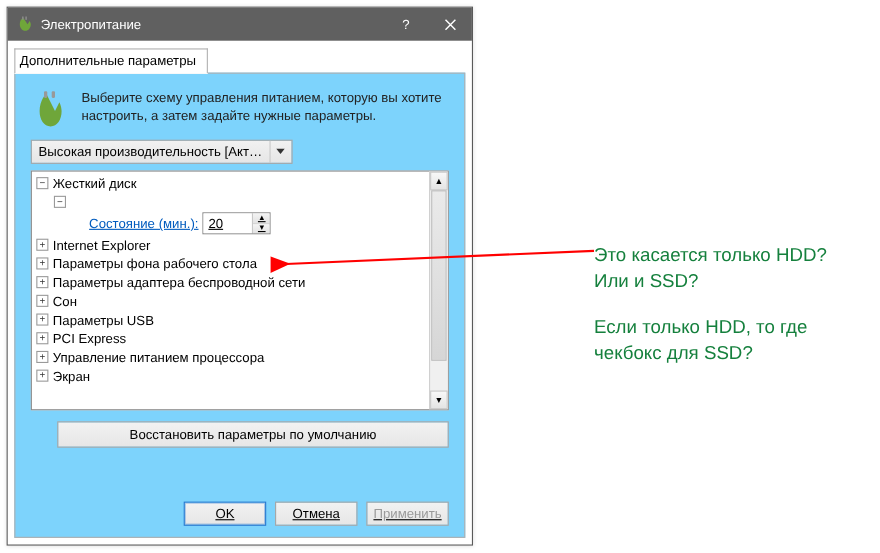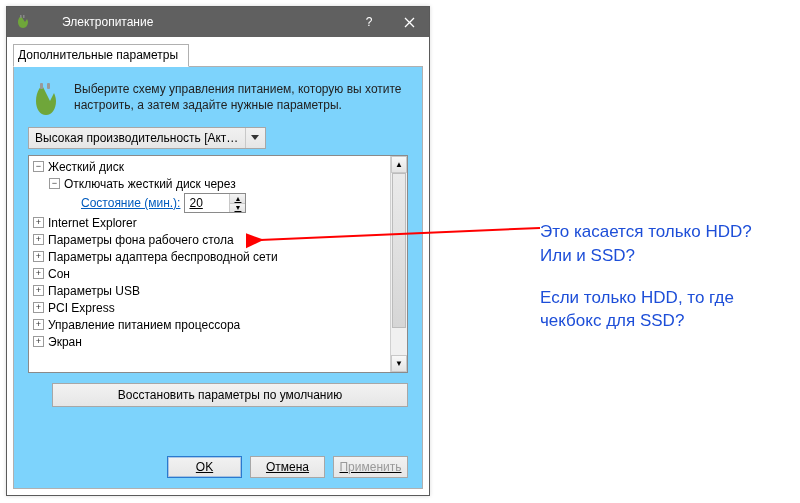--- a/index.html
+++ b/index.html
@@ -29,21 +29,21 @@
   .titlebar {
     height: 30px;
     background: #606060;
     color: #fff;
     display: flex;
     align-items: center;
     padding: 0 0 0 8px;
     font-size: 12px;
   }
   .titlebar .app-icon { width:16px; height:16px; margin-right:6px; display:flex; align-items:center; justify-content:center; }
-  .titlebar .title { flex: 1; margin-left: 25px; }
+  .titlebar .title { flex: 1; }
   .titlebar .ctrl { width: 40px; height: 30px; display:flex; align-items:center; justify-content:center; cursor:default; }
   .tabstrip {
     display: flex;
     align-items: flex-end;
     padding: 6px 6px 0 6px;
     height: 30px;
   }
   .tab {
     border: 1px solid #b0b0b0;
     border-bottom: 1px solid #fff;
@@ -135,21 +135,21 @@
     display:flex; align-items:center; justify-content:center;
     font-size:12px;
   }
   .btn.default { border:1px solid #2a79cf; box-shadow: inset 0 0 0 1px rgba(42,121,207,0.35); }
   .btn.disabled { color:#9a9a9a; }
 
   .annotation {
     position:absolute;
     left: 540px;
     top: 220px;
-    color:#1d4ed8;
+    color:#15803d;
     font-size:17px;
     line-height:1.4;
   }
   .annotation .blk { margin-bottom:18px; }
   .arrow-svg {
     position:absolute;
     left: 246px;
     top: 200px;
     width: 300px;
     height: 60px;
@@ -208,21 +208,20 @@
 
     <div class="tree-box">
       <div class="tree-scroll">
         <div class="tree-line">
           <span class="tree-toggle">−</span>
           <span>Жесткий диск</span>
         </div>
         <div class="tree-line">
           <span class="ind"></span>
           <span class="tree-toggle">−</span>
-          <span>Отключать жесткий диск через</span>
         </div>
         <div class="state-row">
           <span class="ind"></span>
             <span class="ind"></span>
             <span class="ind"></span>
           <span class="state-label">Состояние (мин.):</span>
           <div class="spin">
             <input type="text" value="20" style="">
             <div class="spin-btns">
               <div class="sp">▲</div>

